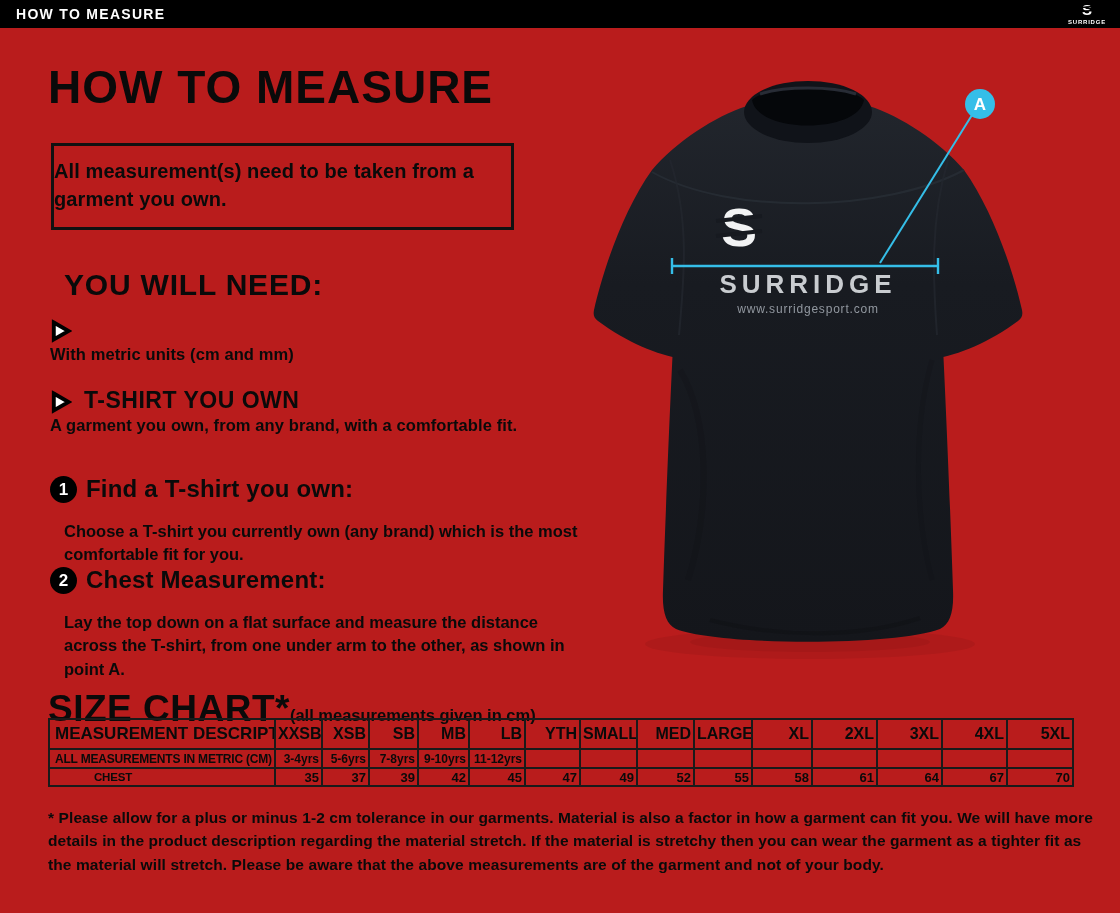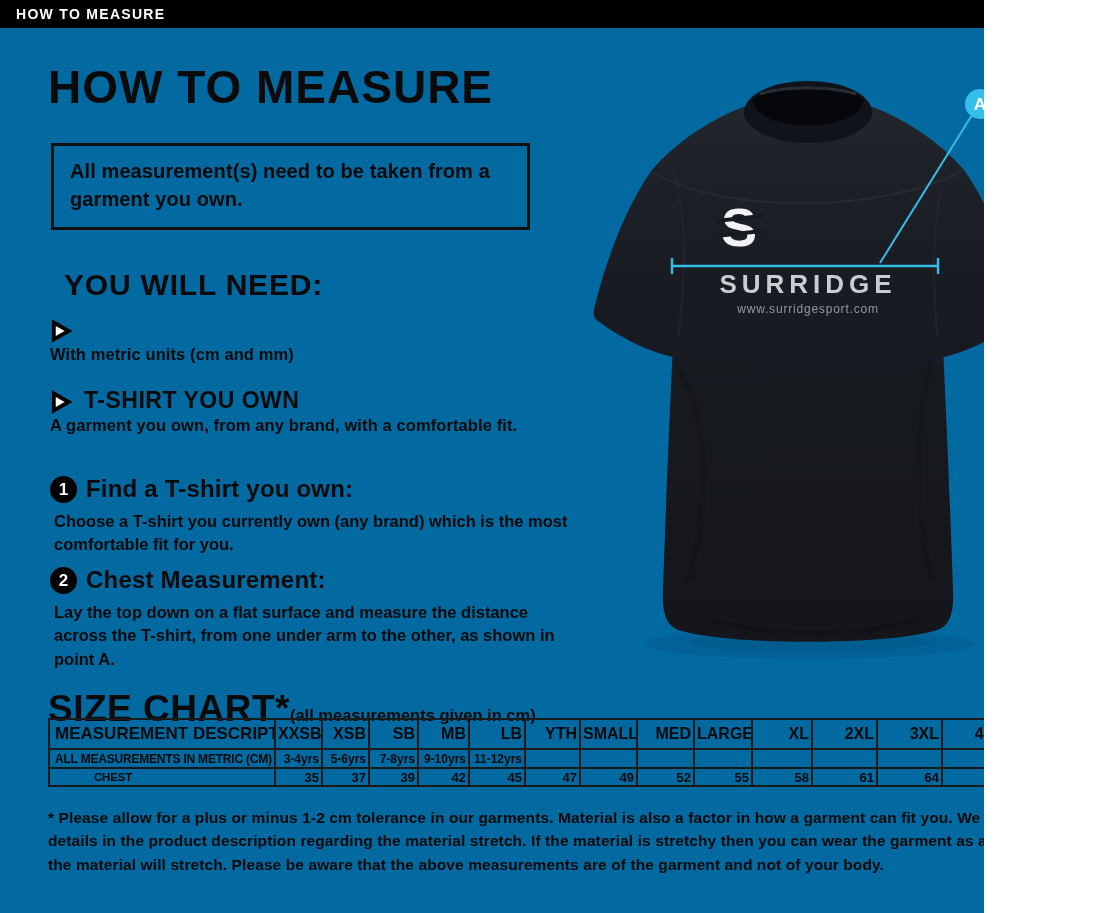--- a/index.html
+++ b/index.html
@@ -1,44 +1,44 @@
 <!DOCTYPE html>
 <html><head>
 <meta charset="utf-8">
 <style>
   html,body{margin:0;padding:0;background:#fff;}
-  .page{position:relative;width:984px;height:913px;background:#0369a1;overflow:hidden;
+  .page{position:relative;width:1120px;height:913px;background:#b91c1c;overflow:hidden;
         font-family:"Liberation Sans",sans-serif;color:#0a0a0a;}
 
   
   .topbar{position:absolute;left:0;top:0;width:1120px;height:28px;background:#000;}
   .topbar-title{position:absolute;left:16px;top:6px;color:#fff;font-size:14px;font-weight:bold;
                 letter-spacing:1.3px;}
   .topbar-logo{position:absolute;right:6px;top:1px;}
 
   
   .main-title{position:absolute;left:48px;top:64px;font-size:46px;font-weight:bold;
               letter-spacing:1px;line-height:1;margin:0;}
 
   
   .notice-box{position:absolute;left:51px;top:143px;width:443px;border:3px solid #111;
-              padding:12px 14px 14px 16px;}
+              padding:12px 14px 14px 0;}
   .notice-box p{margin:0;font-size:20px;font-weight:bold;line-height:1.38;letter-spacing:0.1px;}
 
   .ywn-heading{position:absolute;left:48px;top:252px;margin:16px;font-size:30px;font-weight:bold;
                letter-spacing:0.8px;}
 
   .need-item-title{position:absolute;margin:0;font-size:23px;font-weight:bold;letter-spacing:0.5px;}
   .need-item-desc{position:absolute;margin:0;font-size:16.5px;font-weight:bold;letter-spacing:0.1px;}
   .tri-icon{position:absolute;width:22px;height:24px;}
 
   .step-circle{position:absolute;width:27px;height:27px;background:#000;border-radius:50%;
                color:#fff;font-size:17px;font-weight:bold;text-align:center;line-height:27px;}
   .step-title{position:absolute;margin:0;font-size:24px;font-weight:bold;letter-spacing:0.2px;}
-  .step-desc{position:absolute;margin:4px;width:528px;font-size:16.5px;font-weight:bold;line-height:1.42;}
+  .step-desc{position:absolute;margin:14px;width:528px;font-size:16.5px;font-weight:bold;line-height:1.42;}
 
   .sc-row{position:absolute;left:48px;top:662px;display:flex;align-items:baseline;gap:0;}
   .sc-heading{margin:0;font-size:37px;font-weight:bold;letter-spacing:0.5px;}
   .sc-sub{font-size:16.5px;font-weight:bold;margin-top:44px;}
 
   
   .size-table{position:absolute;left:48px;top:718px;border-collapse:collapse;table-layout:fixed;
               width:1024px;}
   .size-table th,.size-table td{border:2px solid #1a1a1a;padding:0 2px;text-align:right;
               overflow:hidden;white-space:nowrap;}

